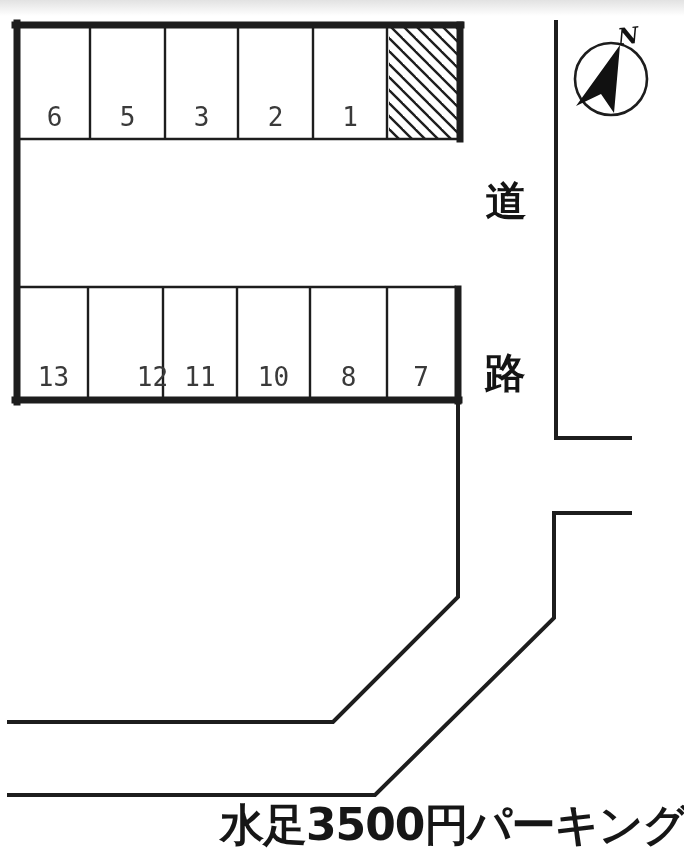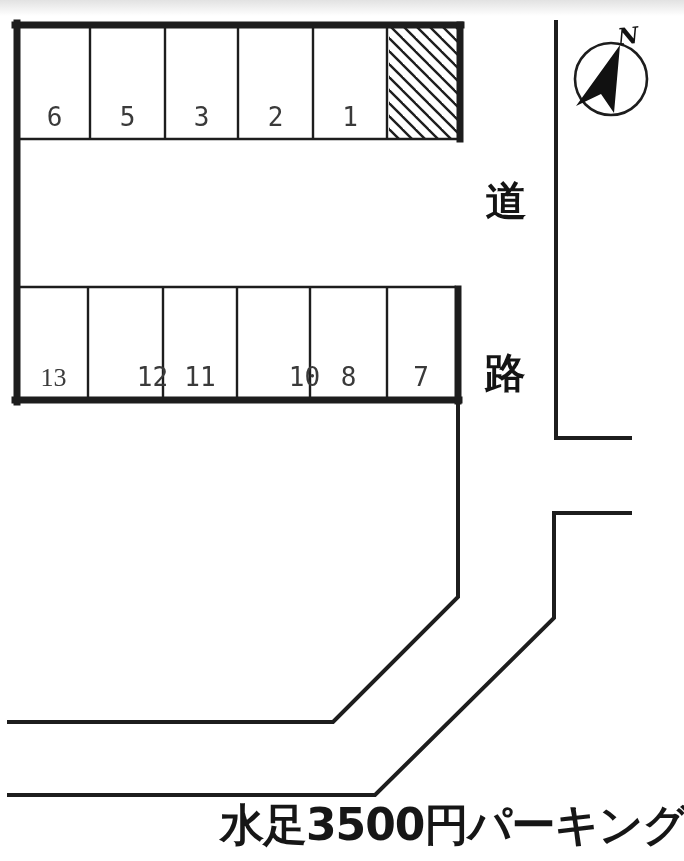--- a/index.html
+++ b/index.html
@@ -114,24 +114,24 @@
       <polygon points="620,45 614,113 601,94 576,106" fill="#111111"></polygon>
     </g>
   </svg>
 
   <div class="label num" style="left:19px;  top:103px; width:71px;">6</div>
   <div class="label num" style="left:90px;  top:103px; width:75px;">5</div>
   <div class="label num" style="left:165px; top:103px; width:73px;">3</div>
   <div class="label num" style="left:238px; top:103px; width:75px;">2</div>
   <div class="label num" style="left:313px; top:103px; width:74px;">1</div>
 
-  <div class="label num" style="left:19px;  top:363px; width:69px;font-family:Liberation Serif, serif;">13</div>
+  <div class="label num" style="left:19px;  top:363px; width:69px;">13</div>
   <div class="label num" style="left:88px;  top:363px; width:75px;margin-left:27px;">12</div>
   <div class="label num" style="left:163px; top:363px; width:74px;">11</div>
-  <div class="label num" style="left:237px; top:363px; width:73px;padding-left:31px;">10</div>
+  <div class="label num" style="left:237px; top:363px; width:73px;">10</div>
   <div class="label num" style="left:310px; top:363px; width:77px;">8</div>
   <div class="label num" style="left:387px; top:363px; width:68px;">7</div>
 
   <div class="label kanji" style="left:482px; top:180px; width:48px;">道</div>
   <div class="label kanji" style="left:481px; top:352px; width:48px;">路</div>
 
   <div class="label north" style="left:612px; top:22px; width:32px;">N</div>
 
   <div class="label title" style="left:220px; top:801px; width:460px;">水足3500円パーキング</div>
 

